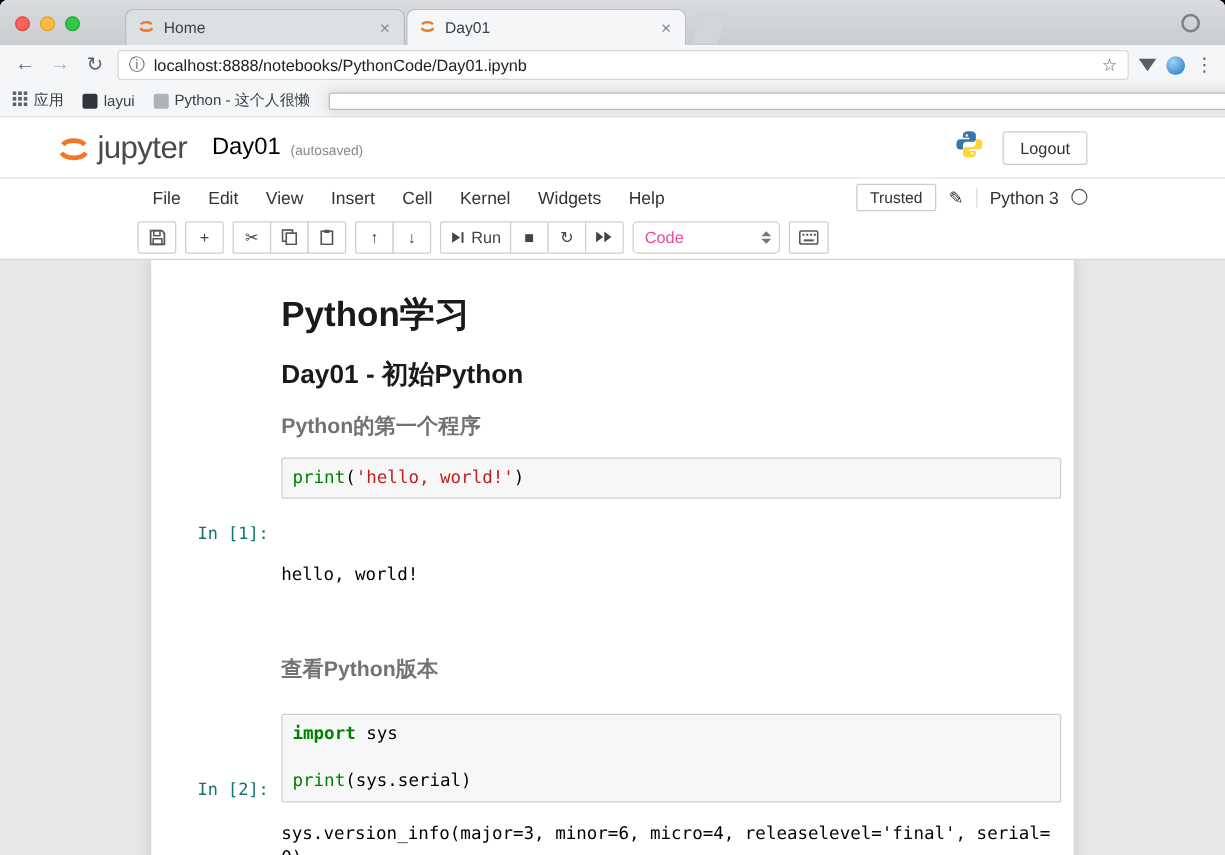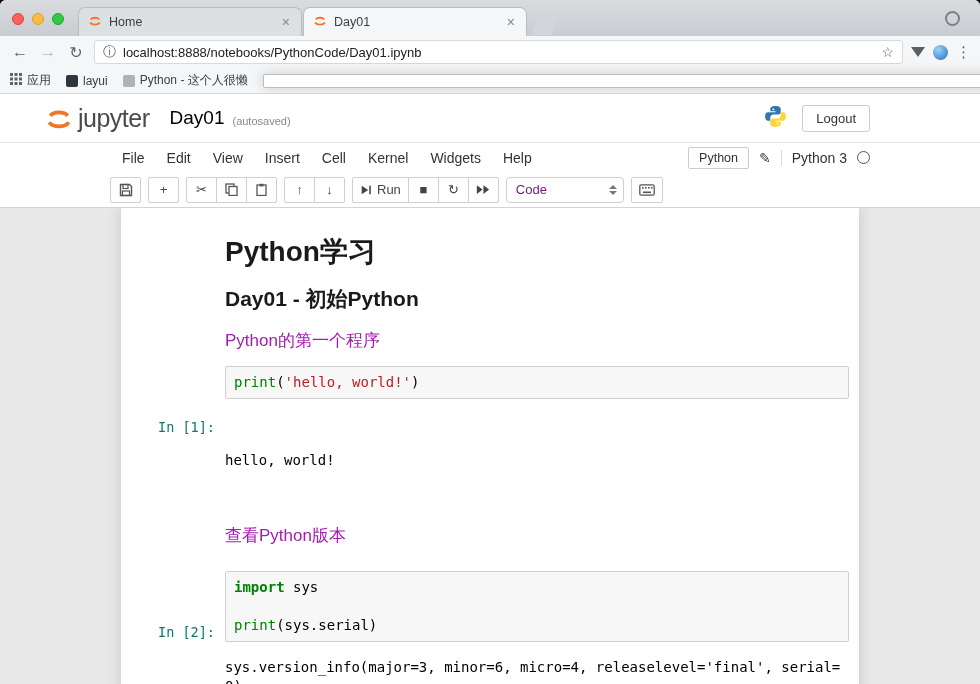--- a/index.html
+++ b/index.html
@@ -1,21 +1,21 @@
 <!DOCTYPE html>
 <html><head>
 <meta charset="utf-8">
 <style>
   * { box-sizing: border-box; margin: 0; padding: 0; }
   html,body { width:980px; height:684px; overflow:hidden; }
   body { font-family:"Liberation Sans", sans-serif; background:#000; }
   .window { width:980px; height:684px; display:flex; flex-direction:column; background:#fff; border-radius:6px 6px 0 0; overflow:hidden; }
 
   
-  .tabstrip { height:36px; background:linear-gradient(#d9dbdf,#c9ccd0); display:flex; align-items:flex-end; position:relative; flex:none; }
+  .tabstrip { height:36px; background:linear-gradient(#d9dbdf,#c9ccd0); display:flex; align-items:flex-end; position:relative; flex:none;padding-left:22px; }
   .lights { position:absolute; left:12px; top:13px; display:flex; gap:8px; }
   .light { width:12px; height:12px; border-radius:50%; }
   .light.red { background:#fc615c; border:1px solid #e0443e; }
   .light.yellow { background:#fdbc40; border:1px solid #dea123; }
   .light.green { background:#34c749; border:1px solid #1aab29; }
   .tabs { margin-left:78px; display:flex; align-items:flex-end; height:100%; }
   .tab { width:224px; height:29px; border-radius:7px 7px 0 0; background:#dde0e3; display:flex; align-items:center; gap:7px; padding:0 9px; font-size:12.5px; color:#3c4043; margin-right:1px; border:1px solid #b9bcc0; border-bottom:none; }
   .tab.active { background:#f5f6f7; }
   .tab-label { flex:1; white-space:nowrap; overflow:hidden; text-overflow:ellipsis; }
   .tab-close { color:#80868b; font-size:14px; line-height:1; padding:1px 2px; border-radius:50%; }
@@ -64,35 +64,35 @@
 
   
   .jptoolbar { height:36px; background:#fff; border-bottom:1px solid #d4d4d4; display:flex; align-items:center; padding:0 110px; gap:7px; flex:none; }
   .tgroup { display:flex; }
   .tbtn { min-width:31px; height:26px; background:#fff; border:1px solid #cfcfcf; display:flex; align-items:center; justify-content:center; gap:5px; font-size:13px; color:#444; padding:0 7px; }
   .tgroup .tbtn + .tbtn { margin-left:-1px; }
   .tgroup .tbtn:first-child { border-radius:2px 0 0 2px; }
   .tgroup .tbtn:last-child { border-radius:0 2px 2px 0; }
   .tgroup .tbtn:only-child { border-radius:2px; }
   .tbtn svg { display:block; }
-  .cellsel { width:118px; height:26px; border:1px solid #cfcfcf; border-radius:4px; background:#fff; display:flex; align-items:center; padding:0 6px 0 9px; font-size:13px; color:#701a75; }
+  .cellsel { width:118px; height:26px; border:1px solid #cfcfcf; border-radius:4px; background:#fff; display:flex; align-items:center; padding:0 6px 0 9px; font-size:13px; color:#ec4899; }
   .sel-arrows { margin-left:auto; display:flex; flex-direction:column; gap:2px; }
   .sel-arrows i { display:block; width:0; height:0; border-left:4px solid transparent; border-right:4px solid transparent; }
   .sel-arrows .upA { border-bottom:4px solid #777; }
   .sel-arrows .dnA { border-top:4px solid #777; }
 
   
   .nbarea { flex:1; background:#e8e8e8; overflow:hidden; }
   .page { width:738px; margin:0 auto; background:#fff; min-height:100%; padding-top:12px; box-shadow:0 0 12px 1px rgba(87,87,87,0.2); }
   .row { display:flex; padding:5px 10px 5px 0; }
   .prompt { width:104px; flex:none; text-align:right; padding-right:10px; font-family:"DejaVu Sans Mono",monospace; font-size:13.5px; color:#0f766e; padding-top:7px;margin-top:46px; }
   .cellbody { width:624px; flex:none; }
   .mdbody h1 { font-size:28px; font-weight:bold; color:#1a1a1a; margin:8px 0 6px; font-family:"Liberation Sans",sans-serif; }
   .mdbody h2 { font-size:21px; font-weight:bold; color:#1a1a1a; margin:14px 0 6px; }
-  .mdbody h3 { font-size:17px; font-weight:normal; color:#a21caf; margin:16px 0 4px; }
+  .mdbody h3 { font-size:17px; font-weight:bold; color:#737373; margin:16px 0 4px; }
   .inputarea { border:1px solid #cfcfcf; border-radius:2px; background:#f7f7f7; padding:6px 8px; font-family:"DejaVu Sans Mono",monospace; font-size:14px; line-height:1.35; color:#000; }
   .codeline { white-space:pre; min-height:19px; }
   .kw { color:#008000; font-weight:bold; }
   .bi { color:#008000; }
   .str { color:#ba2121; }
   .output { font-family:"DejaVu Sans Mono",monospace; font-size:14px; line-height:1.38; color:#000; white-space:pre-wrap; word-break:break-all; width:620px; padding:6px 0 4px; }
 </style>
 </head>
 <body>
 
@@ -194,21 +194,21 @@
   <div class="jpmenu">
     <span class="menuitem">File</span>
     <span class="menuitem">Edit</span>
     <span class="menuitem">View</span>
     <span class="menuitem">Insert</span>
     <span class="menuitem">Cell</span>
     <span class="menuitem">Kernel</span>
     <span class="menuitem">Widgets</span>
     <span class="menuitem">Help</span>
     <div class="menu-right">
-      <button class="trusted-btn">Python</button>
+      <button class="trusted-btn">Trusted</button>
       <span class="pencil">✎</span>
       <span class="vsep"></span>
       <span class="kernel-name">Python 3</span>
       <span class="kernel-circle"></span>
     </div>
   </div>
 
   <div class="jptoolbar">
     <div class="tgroup">
         <button class="tbtn">

